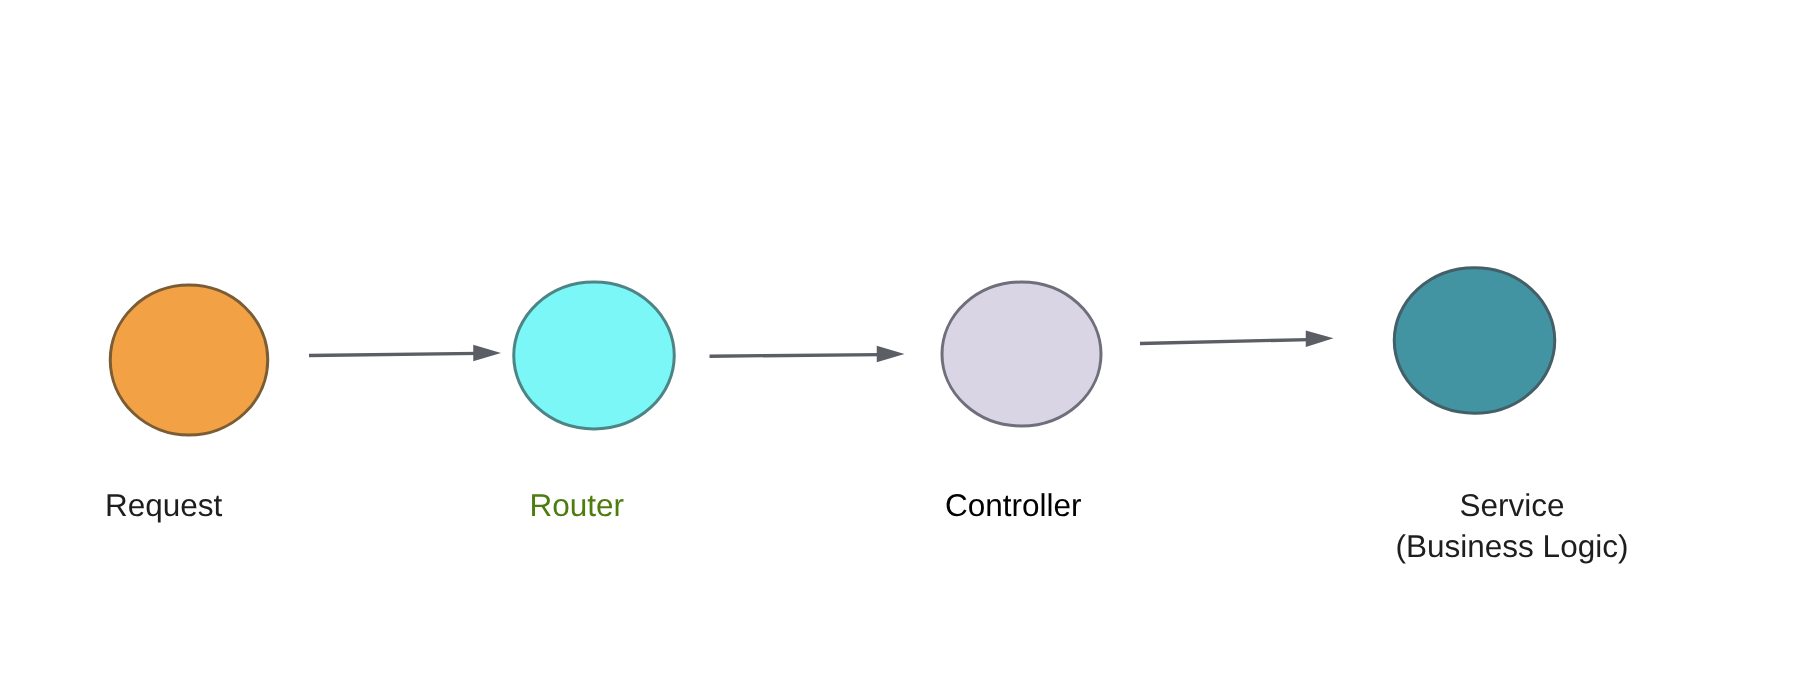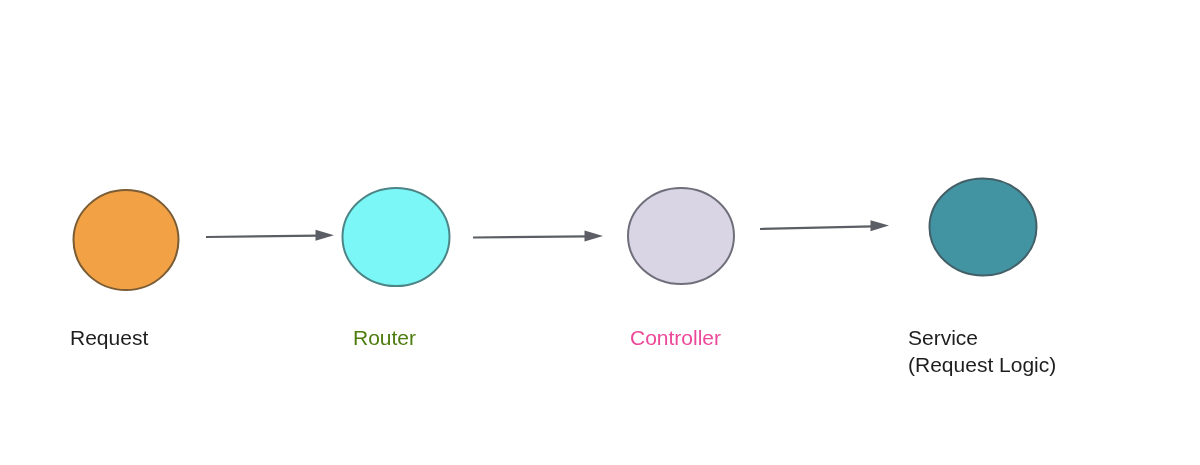--- a/index.html
+++ b/index.html
@@ -26,20 +26,21 @@
     position: absolute;
     font-size: 21px;
     line-height: 27px;
     color: #1e1e1e;
     white-space: nowrap;
   }
   .node-label .line {
     display: block;
   }
   .label-center {
+    text-align: center;
   }
 </style>
 </head>
 <body>
 
 <div class="canvas" style="background: rgb(255, 255, 255);">
 
   <svg class="diagram-svg" viewBox="0 0 1200 465">
 
     <ellipse cx="126" cy="240" rx="52.5" ry="50" stroke-width="2" fill="#f2a144" stroke="#7a5c35"></ellipse>
@@ -67,22 +68,22 @@
   </svg>
 
   <div class="node-label" style="left: 70px; top: 324px; color: rgb(30, 30, 30);">
     <span class="line">Request</span>
   </div>
 
   <div class="node-label" style="left: 353px; top: 324px; color: #4d7c0f;">
     <span class="line">Router</span>
   </div>
 
-  <div class="node-label" style="left: 630px; top: 324px; color: #ec4899; text-align: right;">
+  <div class="node-label" style="left: 630px; top: 324px; color: #000000; text-align: right;">
     <span class="line">Controller</span>
   </div>
 
   <div class="node-label label-center" style="left: 908px; top: 324px; width: 200px; color: rgb(30, 30, 30);">
     <span class="line">Service</span>
-    <span class="line">(Request Logic)</span>
+    <span class="line">(Business Logic)</span>
   </div>
 
 </div>
 
 </body></html>

